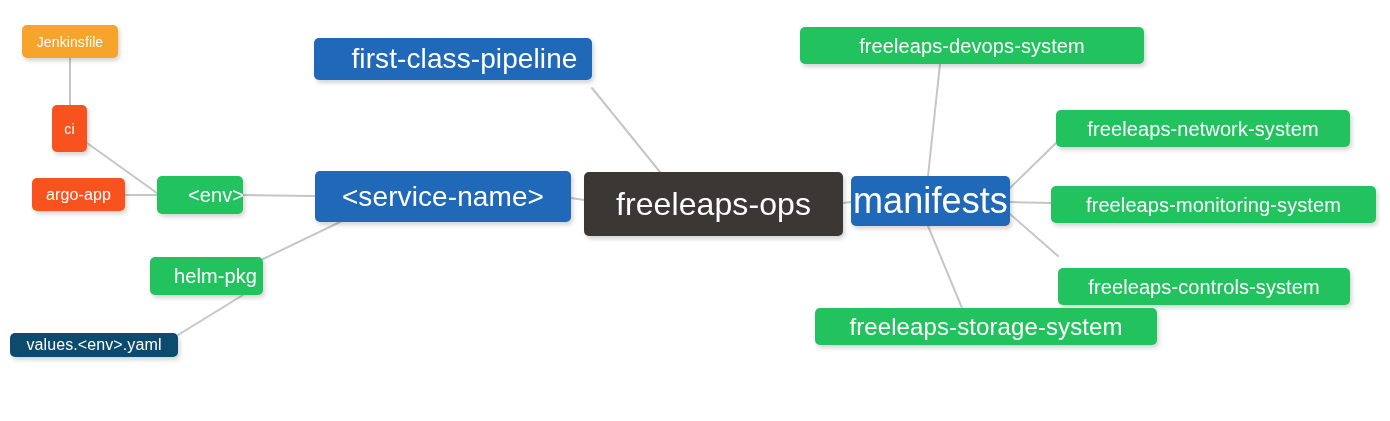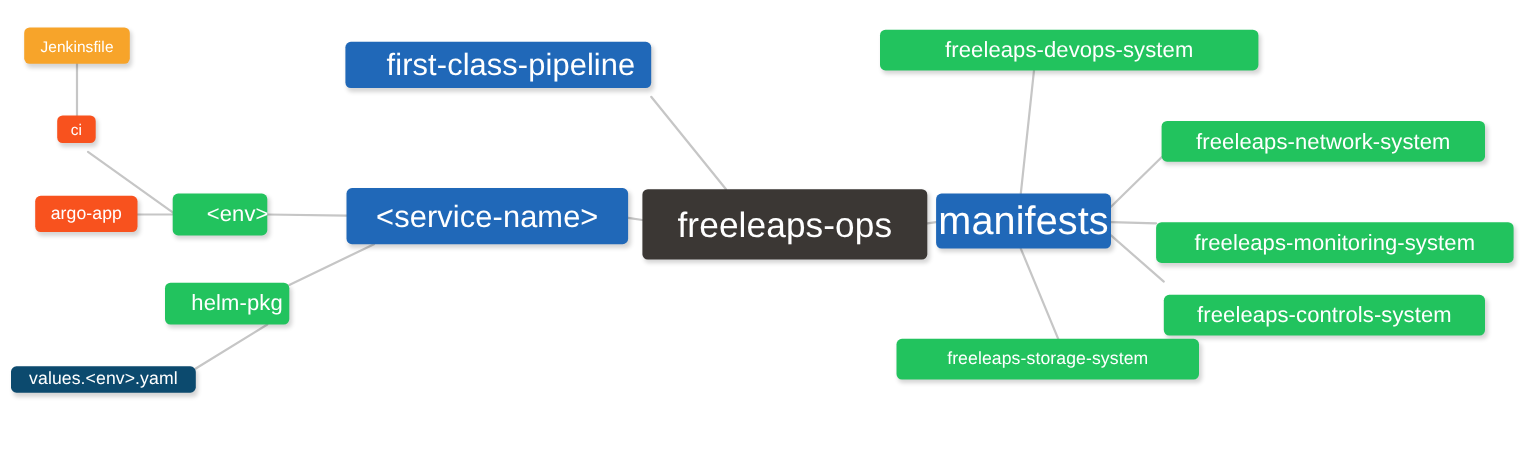--- a/index.html
+++ b/index.html
@@ -64,21 +64,21 @@
       <path d="M 940 64 L 928 176" fill="none" stroke="#c6c6c6" stroke-width="2" stroke-linecap="round"></path>
       <path d="M 1010 188 L 1056 143" fill="none" stroke="#c6c6c6" stroke-width="2" stroke-linecap="round"></path>
       <path d="M 1010 202 L 1051 203" fill="none" stroke="#c6c6c6" stroke-width="2" stroke-linecap="round"></path>
       <path d="M 1010 214 L 1058 256" fill="none" stroke="#c6c6c6" stroke-width="2" stroke-linecap="round"></path>
       <path d="M 928 226 L 962 308" fill="none" stroke="#c6c6c6" stroke-width="2" stroke-linecap="round"></path>
     </svg>
   <div id="node-layer">
       <div class="node" style="left: 22px; top: 25px; width: 96px; height: 33px; background: rgb(247, 164, 42); font-size: 14px;">
         <span class="label">Jenkinsfile</span>
       </div>
-      <div class="node" style="left: 52px; top: 105px; width: 35px; height: 25px; background: rgb(248, 82, 30); font-size: 14px;">
+      <div class="node" style="left: 52px; top: 105px; width: 35px; height: 47px; background: rgb(248, 82, 30); font-size: 14px;">
         <span class="label">ci</span>
       </div>
       <div class="node" style="left: 32px; top: 178px; width: 93px; height: 33px; background: rgb(248, 82, 30); font-size: 16px; text-align: center;">
         <span class="label">argo-app</span>
       </div>
       <div class="node" style="left: 157px; top: 176px; width: 86px; height: 38px; background: rgb(34, 195, 94); font-size: 20px; padding-left: 32px;">
         <span class="label">&lt;env&gt;</span>
       </div>
       <div class="node" style="left: 150px; top: 257px; width: 113px; height: 38px; background: rgb(34, 195, 94); font-size: 20px; padding-left: 18px;">
         <span class="label">helm-pkg</span>
@@ -97,23 +97,23 @@
       </div>
       <div class="node" style="left: 851px; top: 176px; width: 159px; height: 50px; background: rgb(32, 104, 184); font-size: 36px; justify-content: center;">
         <span class="label">manifests</span>
       </div>
       <div class="node" style="left: 800px; top: 27px; width: 344px; height: 37px; background: rgb(34, 195, 94); font-size: 20px;">
         <span class="label">freeleaps-devops-system</span>
       </div>
       <div class="node" style="left: 1056px; top: 110px; width: 294px; height: 37px; background: rgb(34, 195, 94); font-size: 20px;">
         <span class="label">freeleaps-network-system</span>
       </div>
-      <div class="node" style="left: 1051px; top: 186px; width: 325px; height: 37px; background: rgb(34, 195, 94); font-size: 20px; margin-top: 16px;">
+      <div class="node" style="left: 1051px; top: 186px; width: 325px; height: 37px; background: rgb(34, 195, 94); font-size: 20px;">
         <span class="label">freeleaps-monitoring-system</span>
       </div>
       <div class="node" style="left: 1058px; top: 268px; width: 292px; height: 37px; background: rgb(34, 195, 94); font-size: 20px;">
         <span class="label">freeleaps-controls-system</span>
       </div>
-      <div class="node" style="left: 815px; top: 308px; width: 275px; height: 37px; background: rgb(34, 195, 94); font-size: 16px; align-items: center;">
+      <div class="node" style="left: 815px; top: 308px; width: 342px; height: 37px; background: rgb(34, 195, 94); font-size: 24px; align-items: center;">
         <span class="label">freeleaps-storage-system</span>
       </div>
     </div>
 </div>
 
 </body></html>

